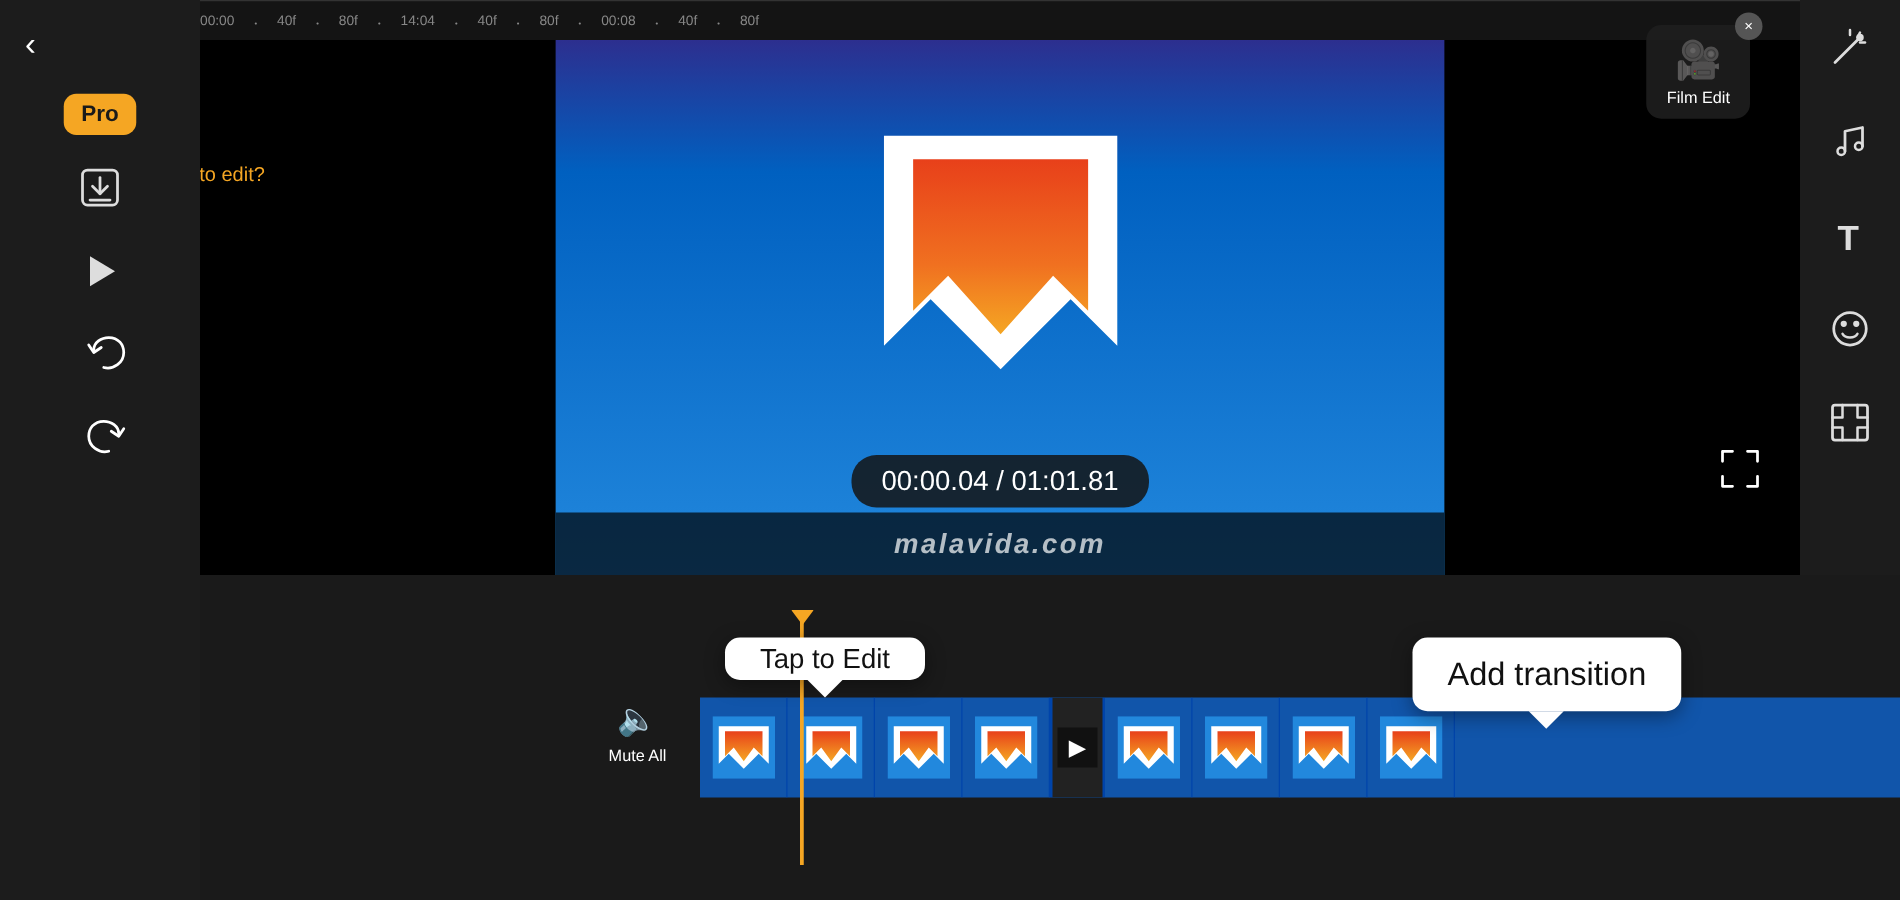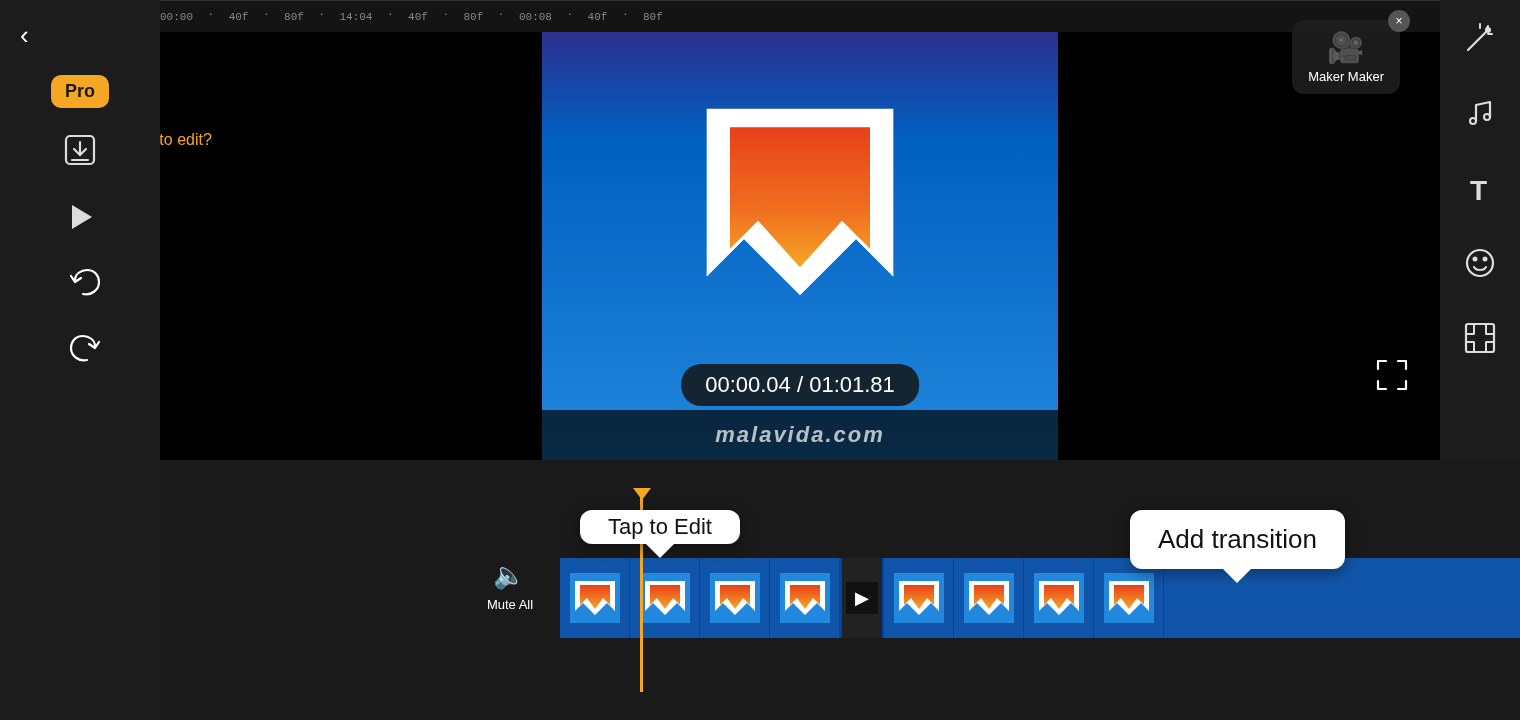--- a/index.html
+++ b/index.html
@@ -83,21 +83,21 @@
       height: 460px;
       background: #000;
       overflow: hidden;
     }
 
     .video-preview {
       position: absolute;
       left: 50%;
       transform: translateX(-50%);
       top: 0;
-      width: 516px;
+      width: 711px;
       height: 460px;
       background: linear-gradient(180deg, #3a2080 0%, #0060c0 30%, #2288dd 100%);
       display: flex;
       align-items: center;
       justify-content: center;
       overflow: hidden;
     }
 
     .m-logo-svg {
       width: 260px;
@@ -196,24 +196,23 @@
       border-top: 1px solid #333;
       display: flex;
       align-items: center;
       padding-left: 160px;
       overflow: hidden;
       position: relative;
     }
 
     .ruler-marks {
       display: flex;
-      align-items: flex-start;
+      align-items: flex-end;
       gap: 0;
       flex: 1;
-      font-family: Liberation Mono, monospace;
     }
 
     .ruler-mark {
       color: #888;
       font-size: 11px;
       white-space: nowrap;
       display: flex;
       align-items: center;
     }
 
@@ -522,21 +521,21 @@
       <polyline points="32,24 32,32 24,32" stroke="#fff" stroke-width="2.2" fill="none"></polyline>
       <polyline points="12,32 4,32 4,24" stroke="#fff" stroke-width="2.2" fill="none"></polyline>
     </svg>
   </div>
 
   <div class="film-maker-badge">
     <div class="close-circle">
       <span>×</span>
     </div>
     <span class="fm-icon">🎥</span>
-    <span class="fm-label">Maker Maker</span>
+    <span class="fm-label">Film Edit</span>
   </div>
 </div>
 
 <div class="timeline-ruler">
   <div class="ruler-marks">
     <span class="ruler-mark">00:00</span>
     <span class="ruler-dot">•</span>
     <span class="ruler-mark">40f</span>
     <span class="ruler-dot">•</span>
     <span class="ruler-mark">80f</span>

